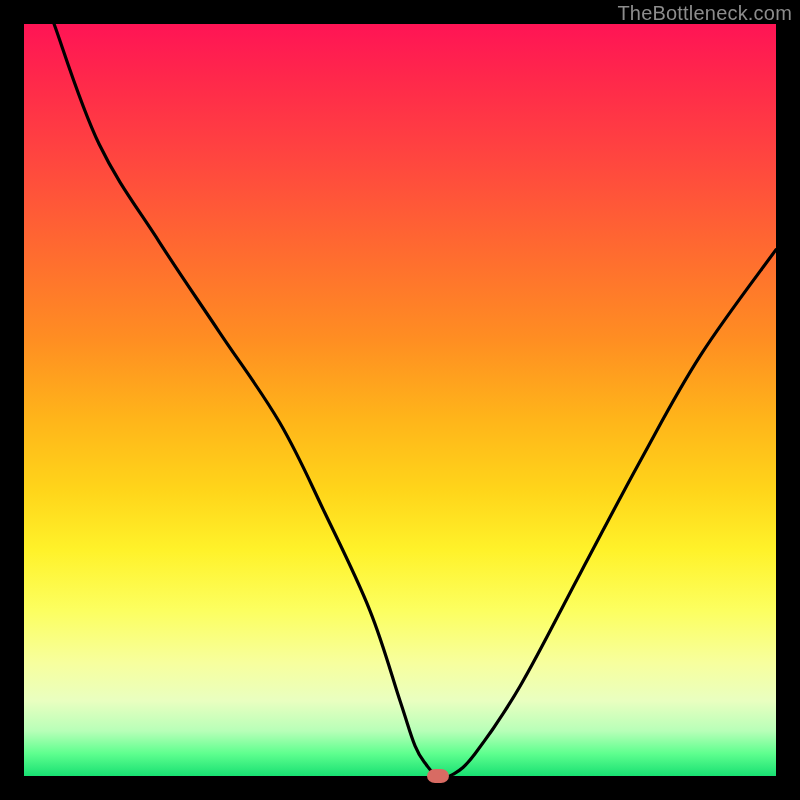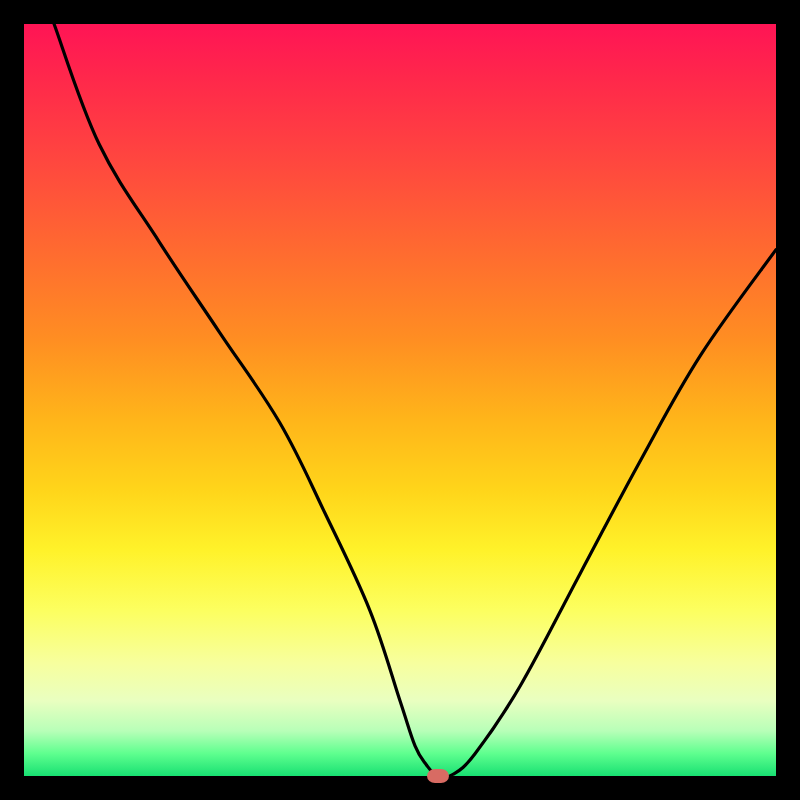--- a/index.html
+++ b/index.html
@@ -67,20 +67,21 @@
     height: 14px;
     border-radius: 8px / 7px;
     background: #d86b63;
     transform: translate(-50%, -50%);
   }
 </style>
 </head>
 <body>
 
 <div class="frame">
+  <div class="watermark">TheBottleneck.com</div>
 
   <div class="plot-area">
     <svg class="curve" viewBox="0 0 752 752" preserveAspectRatio="none">
       <path id="curve-path" fill="none" stroke="#000" stroke-width="3.2" stroke-linecap="round" stroke-linejoin="round" d="M 30.08 0.00 C 38.20 21.66, 56.25 81.07, 75.20 120.32 C 94.15 159.57, 113.70 184.24, 135.36 218.08 C 157.02 251.92, 173.86 275.83, 195.52 308.32 C 217.18 340.81, 236.73 366.07, 255.68 398.56 C 274.63 431.05, 284.56 454.96, 300.80 488.80 C 317.04 522.64, 332.38 552.72, 345.92 586.56 C 359.46 620.40, 367.88 652.44, 376.00 676.80 C 384.12 701.16, 386.30 710.41, 391.04 721.92 C 395.78 733.43, 398.26 735.31, 402.32 740.72 C 406.38 746.13, 408.86 750.24, 413.60 752.00 C 418.34 753.76, 421.87 754.56, 428.64 750.50 C 435.41 746.44, 439.02 745.41, 451.20 729.44 C 463.38 713.47, 477.37 694.25, 496.32 661.76 C 515.27 629.27, 534.82 589.57, 556.48 548.96 C 578.14 508.35, 594.98 475.41, 616.64 436.16 C 638.30 396.91, 652.44 368.78, 676.80 330.88 C 701.16 292.98, 738.46 244.55, 752.00 225.60"></path>
     </svg>
     <div class="marker" id="opt-marker" style="left: 413.6px; top: 752px;"></div>
   </div>
 </div>
 
 </body></html>

